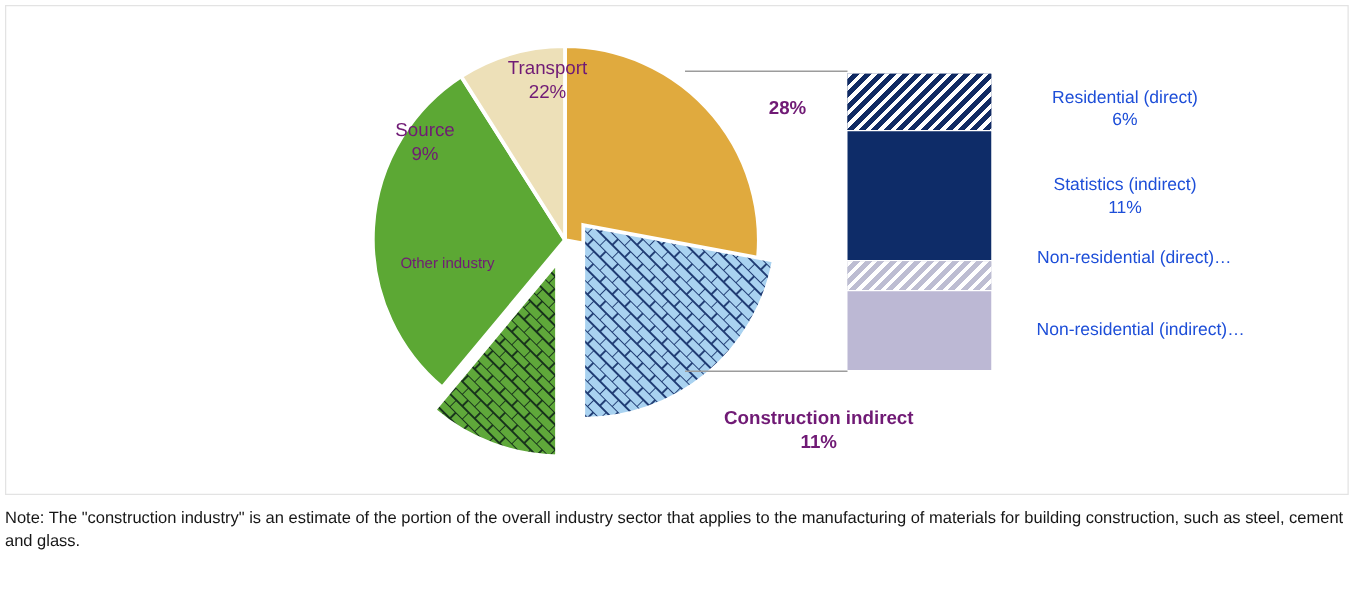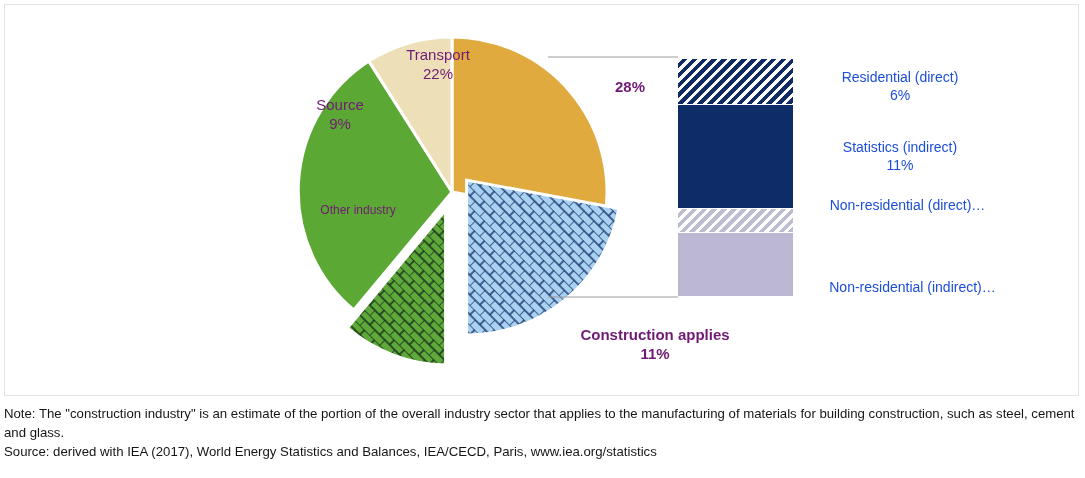--- a/index.html
+++ b/index.html
@@ -106,21 +106,21 @@
     font-size: 14px;
     line-height: 1.32;
     color: #1d4ed8;
     text-align: center;
     white-space: nowrap;
   }
   .stack-label .sl-val { display: block; }
   .sl-1 { left: 800px; top: 68px;  width: 200px; }
   .sl-2 { left: 800px; top: 138px; width: 200px; }
   .sl-3 { left: 800px; top: 196px; width: 215px; }
-  .sl-4 { left: 805px; top: 254px; width: 215px; margin-top: 24px; }
+  .sl-4 { left: 805px; top: 254px; width: 215px; }
 
   
   #footer {
     position: absolute;
     left: 4px;
     top: 404px;
     width: 1078px;
     font-size: 13.2px;
     line-height: 1.45;
     color: #161616;
@@ -191,21 +191,21 @@
 
   <div class="pie-label lbl-otherind">
     <span class="pl-name">Other industry</span>
   </div>
 
   <div class="pie-label lbl-buildings">
     <span class="pl-val">28%</span>
   </div>
 
   <div class="pie-label lbl-construct">
-    <span class="pl-name">Construction  applies</span>
+    <span class="pl-name">Construction  indirect</span>
     <span class="pl-val">11%</span>
   </div>
 
   <div id="stack-bar">
     <div class="stack-seg seg-res-direct"></div>
     <div class="stack-seg seg-res-indirect"></div>
     <div class="stack-seg seg-nonres-direct"></div>
     <div class="stack-seg seg-nonres-indirect"></div>
   </div>
 
@@ -222,16 +222,15 @@
   <div class="stack-label sl-3">
     <span class="sl-name">Non-residential  (direct)…</span>
   </div>
 
   <div class="stack-label sl-4">
     <span class="sl-name">Non-residential  (indirect)…</span>
   </div>
 
   <div id="footer">
     <p class="note-line">Note: The "construction industry" is an estimate of the portion of the overall industry sector that applies to the manufacturing of materials for building construction, such as steel, cement and glass.</p>
-    <p class="source-line">Source: derived with IEA (2017), World Energy Statistics and Balances, IEA/CECD, Paris, www.iea.org/statistics</p>
   </div>
 
 </div>
 
 </body></html>

